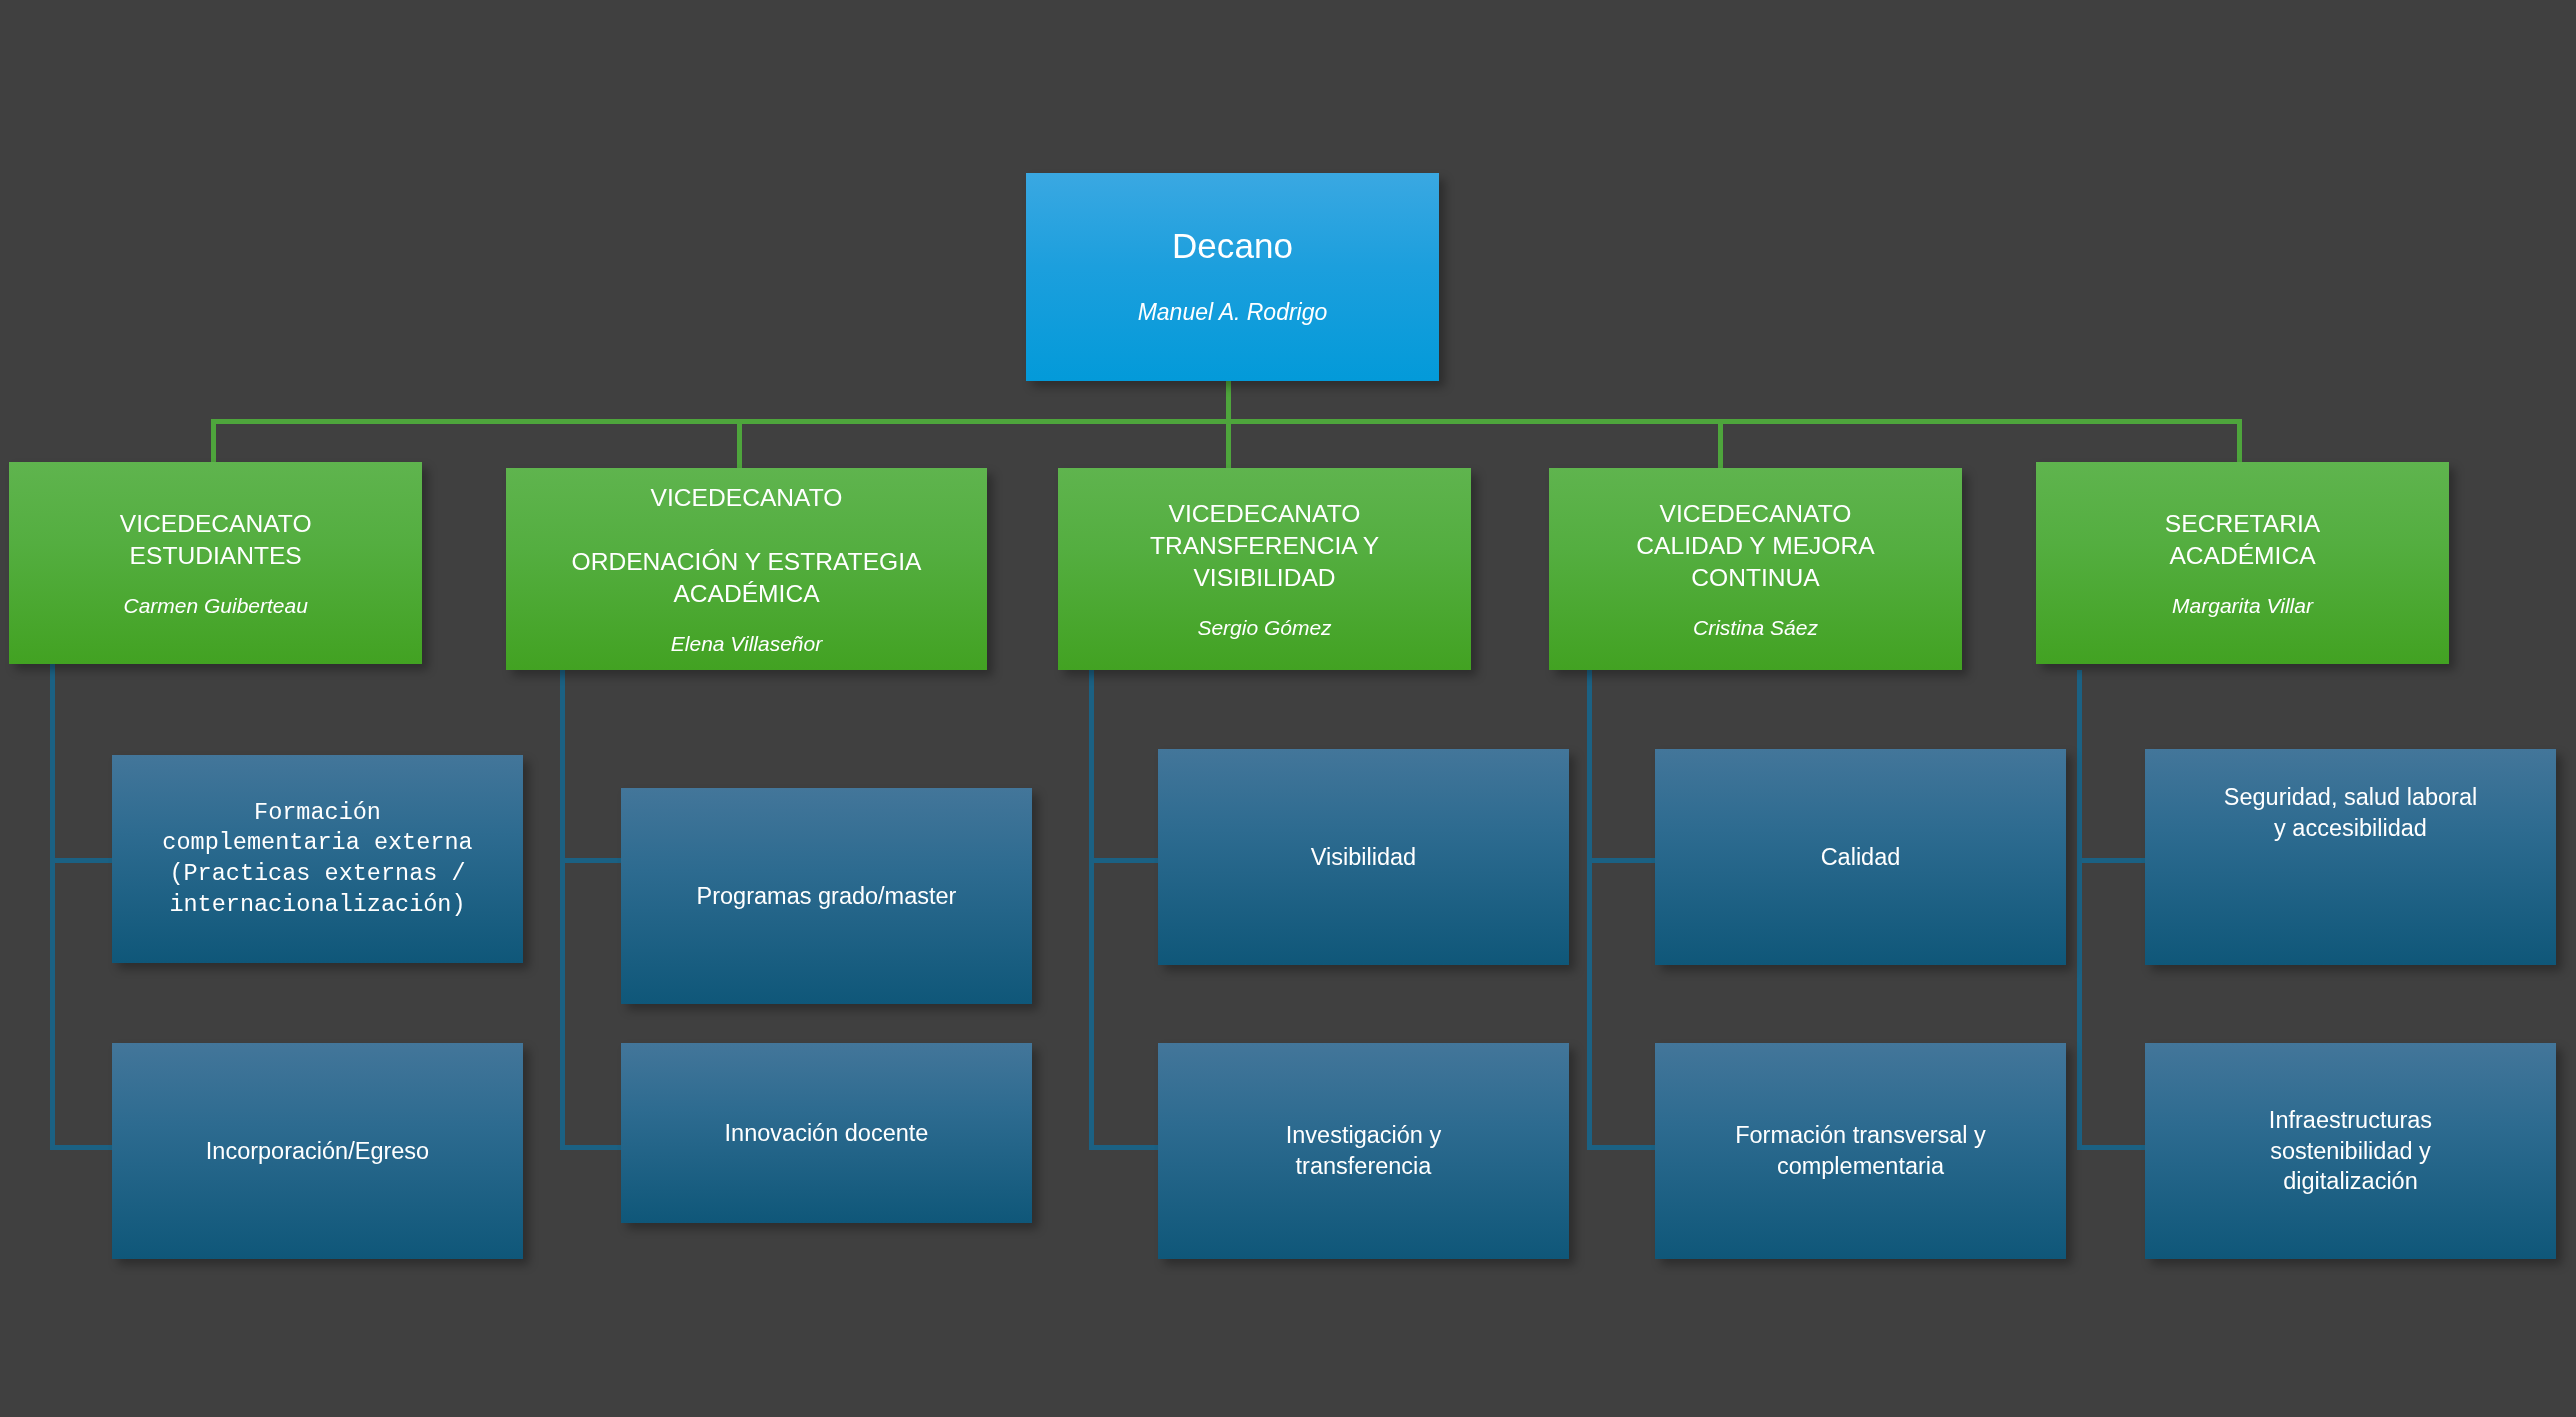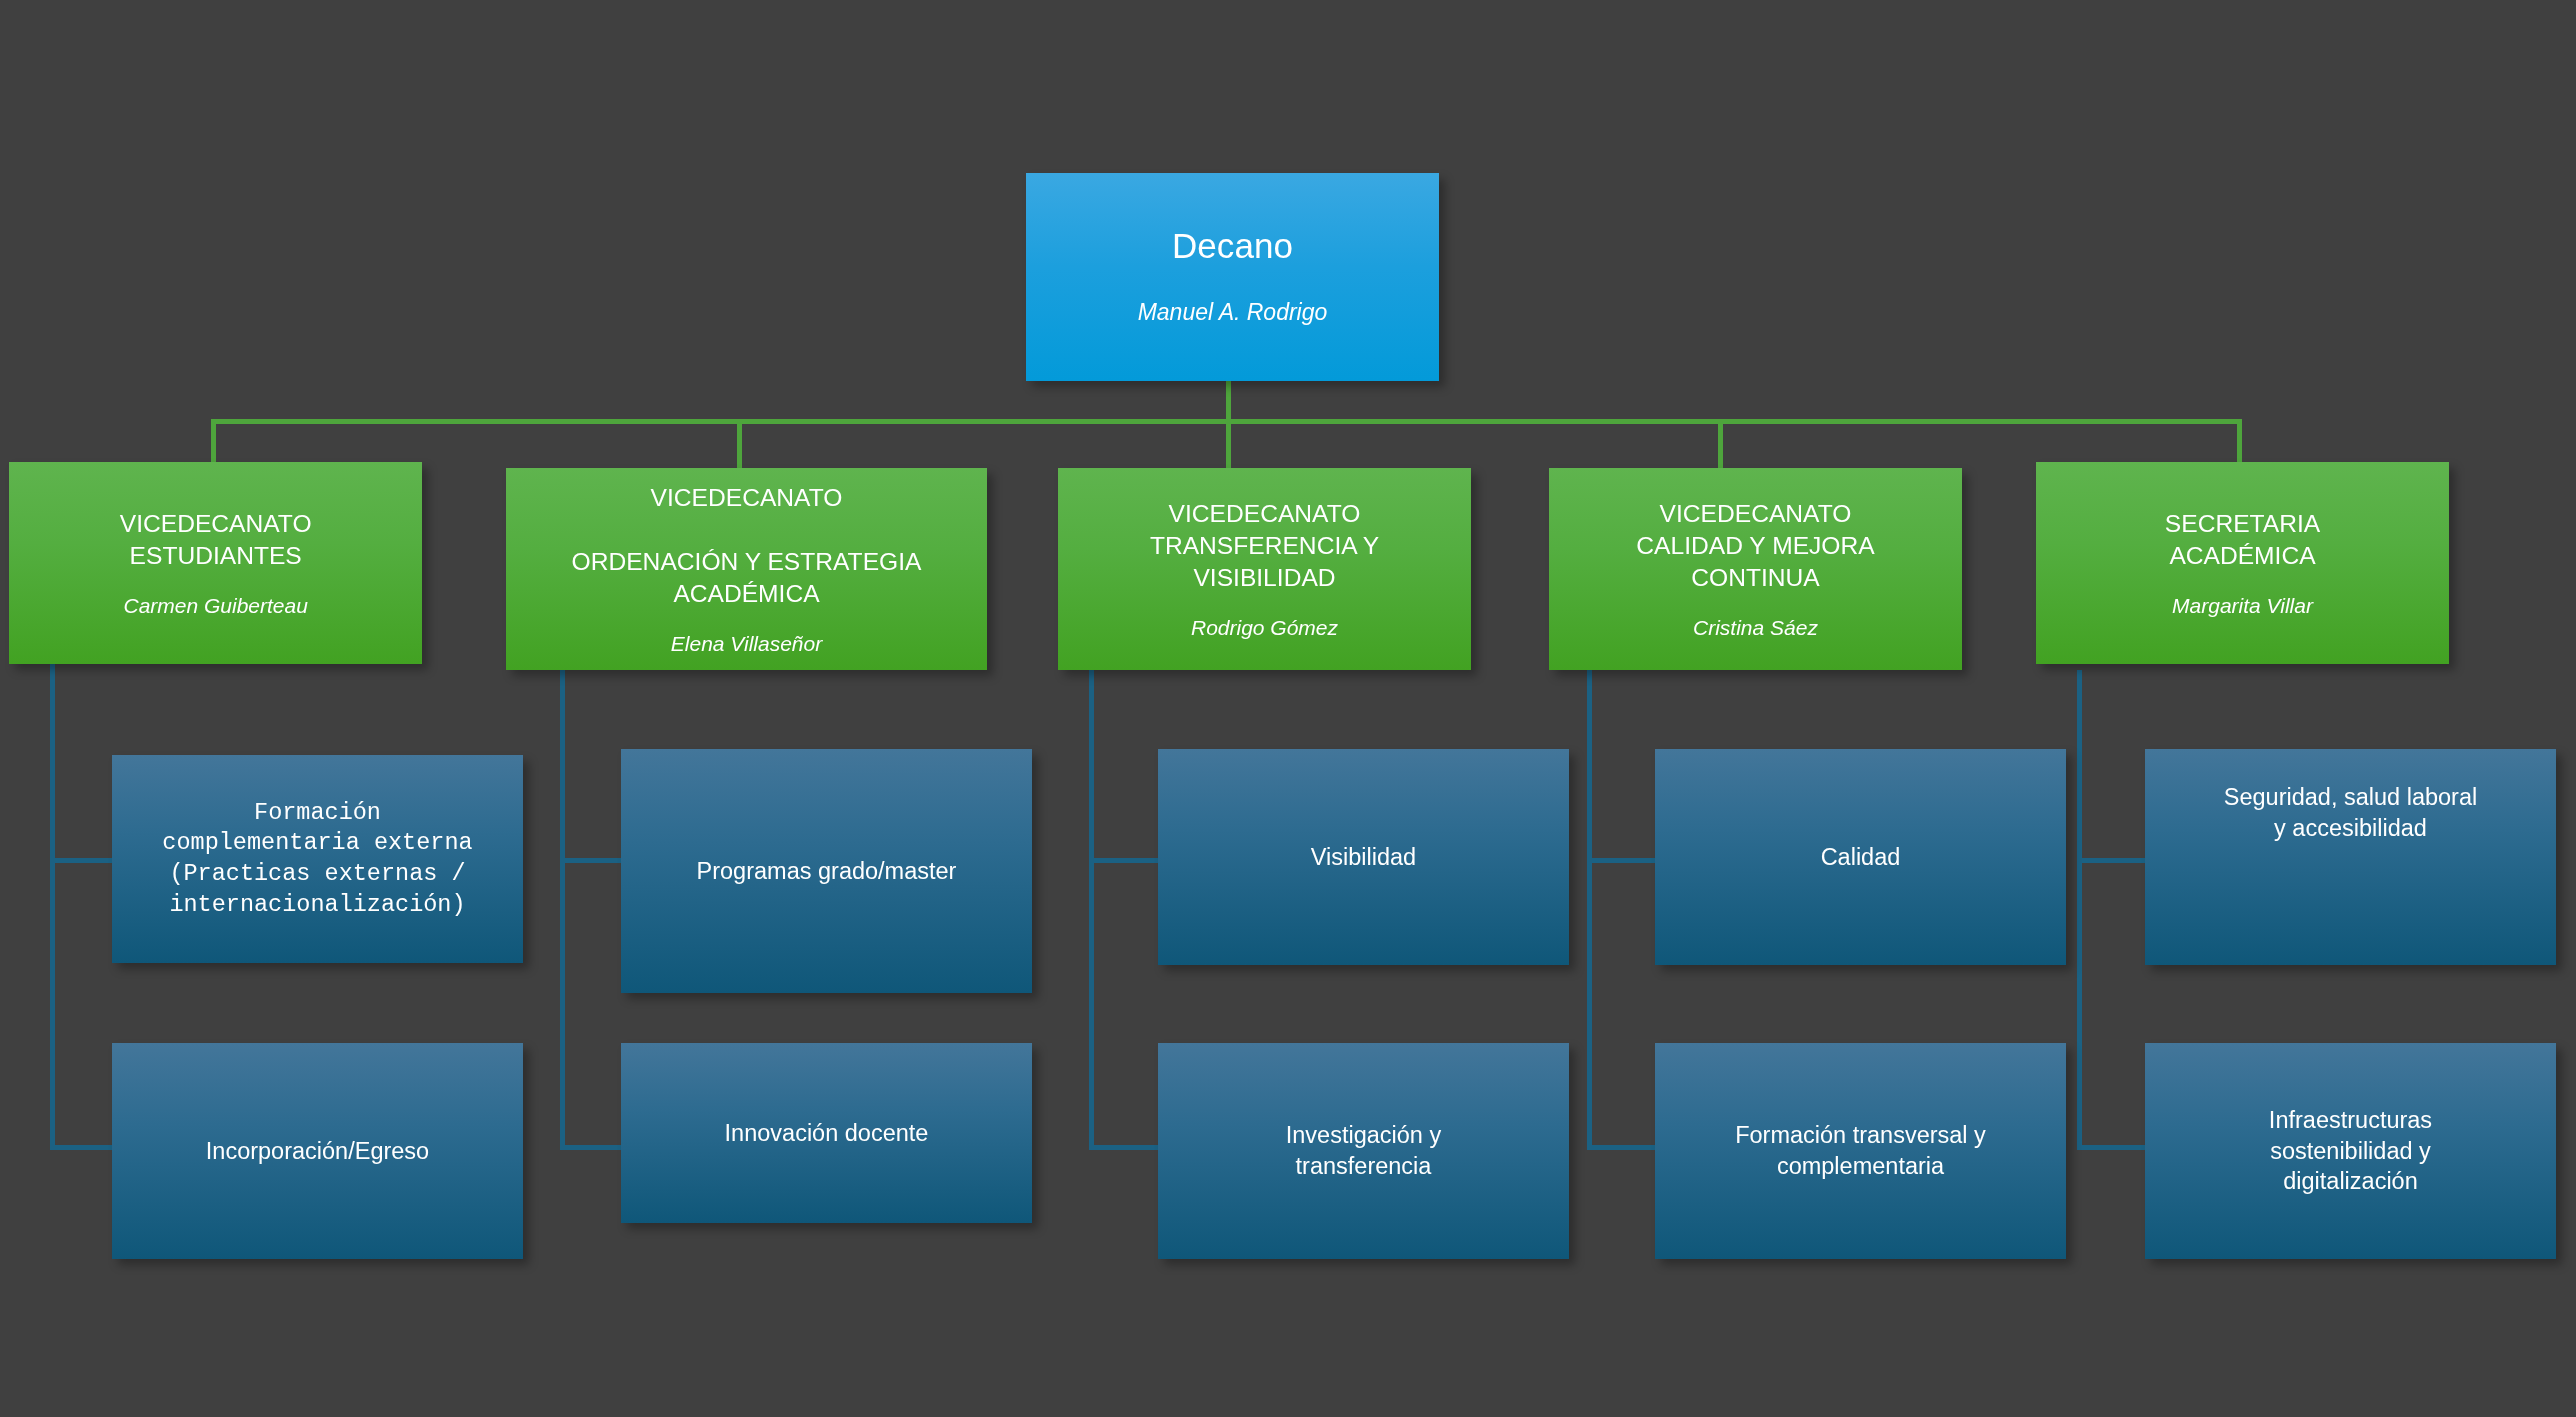--- a/index.html
+++ b/index.html
@@ -142,21 +142,21 @@
 
 ORDENACIÓN Y ESTRATEGIA
 ACADÉMICA</div>
     <div class="person">Elena Villaseñor</div>
   </div>
 
   <div class="node node-green" style="left:1058px; top:468px; width:413px; height:202px;">
     <div class="role">VICEDECANATO
 TRANSFERENCIA Y
 VISIBILIDAD</div>
-    <div class="person">Rodrigo Gómez</div>
+    <div class="person">Sergio Gómez</div>
   </div>
 
   <div class="node node-green" style="left:1549px; top:468px; width:413px; height:202px;">
     <div class="role">VICEDECANATO
 CALIDAD Y MEJORA
 CONTINUA</div>
     <div class="person">Cristina Sáez</div>
   </div>
 
   <div class="node node-green" style="left:2036px; top:462px; width:413px; height:202px;">
@@ -168,21 +168,21 @@
   <div class="node node-blue align-center" style="left:112px; top:755px; width:411px; height:208px;font-family:Liberation Mono, monospace;">
     <div class="label">Formación
 complementaria externa
 (Practicas externas /
 internacionalización)</div>
   </div>
   <div class="node node-blue align-center" style="left:112px; top:1043px; width:411px; height:216px;">
     <div class="label">Incorporación/Egreso</div>
   </div>
 
-  <div class="node node-blue align-center" style="left:621px; top:749px; width:411px; height:244px;">
+  <div class="node node-blue align-center" style="left:621px; top:788px; width:411px; height:216px;">
     <div class="label">Programas grado/master</div>
   </div>
   <div class="node node-blue align-center" style="left:621px; top:1043px; width:411px; height:180px;">
     <div class="label">Innovación docente</div>
   </div>
 
   <div class="node node-blue align-center" style="left:1158px; top:749px; width:411px; height:216px;">
     <div class="label">Visibilidad</div>
   </div>
   <div class="node node-blue align-center" style="left:1158px; top:1043px; width:411px; height:216px;">

